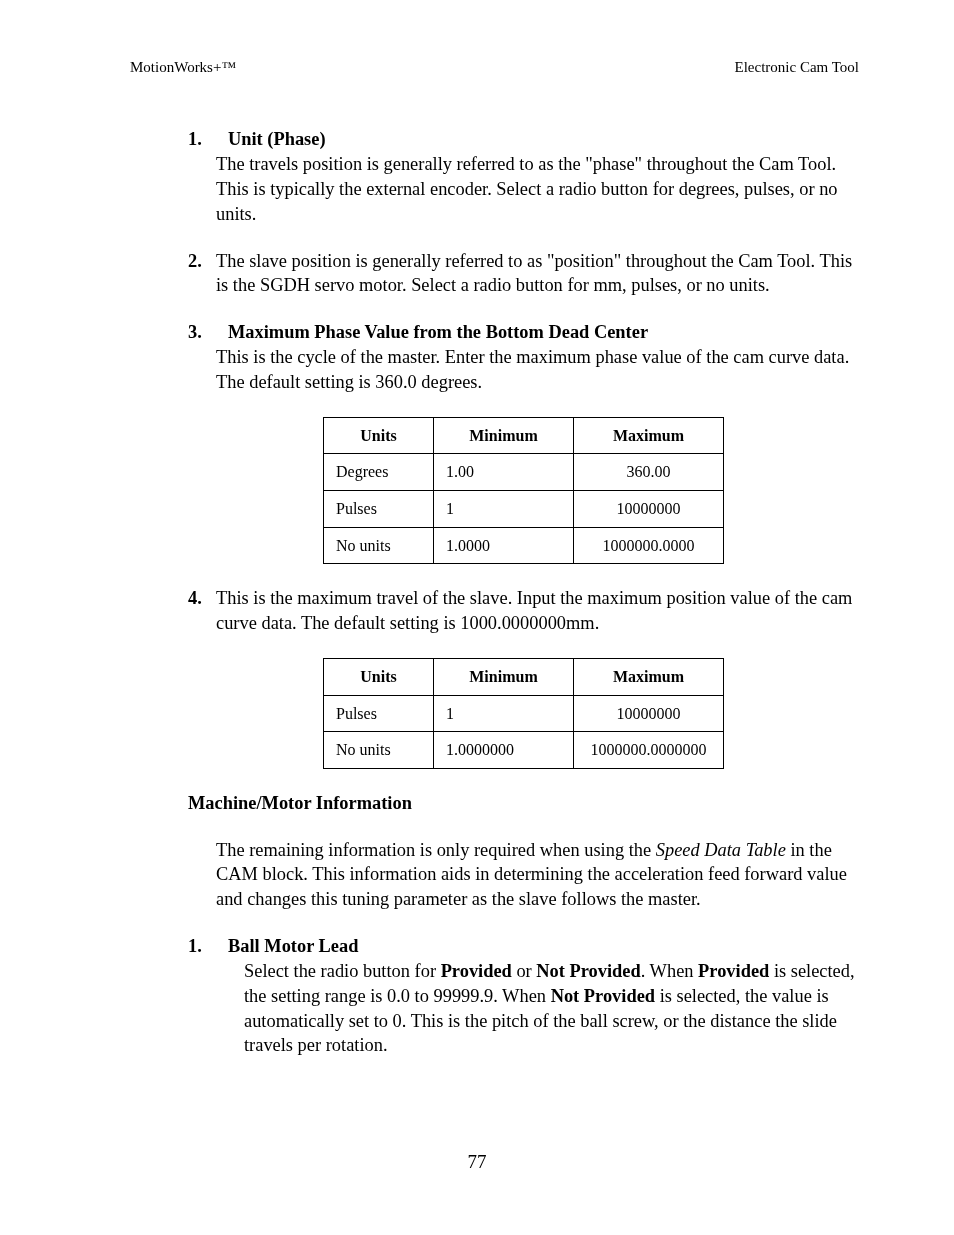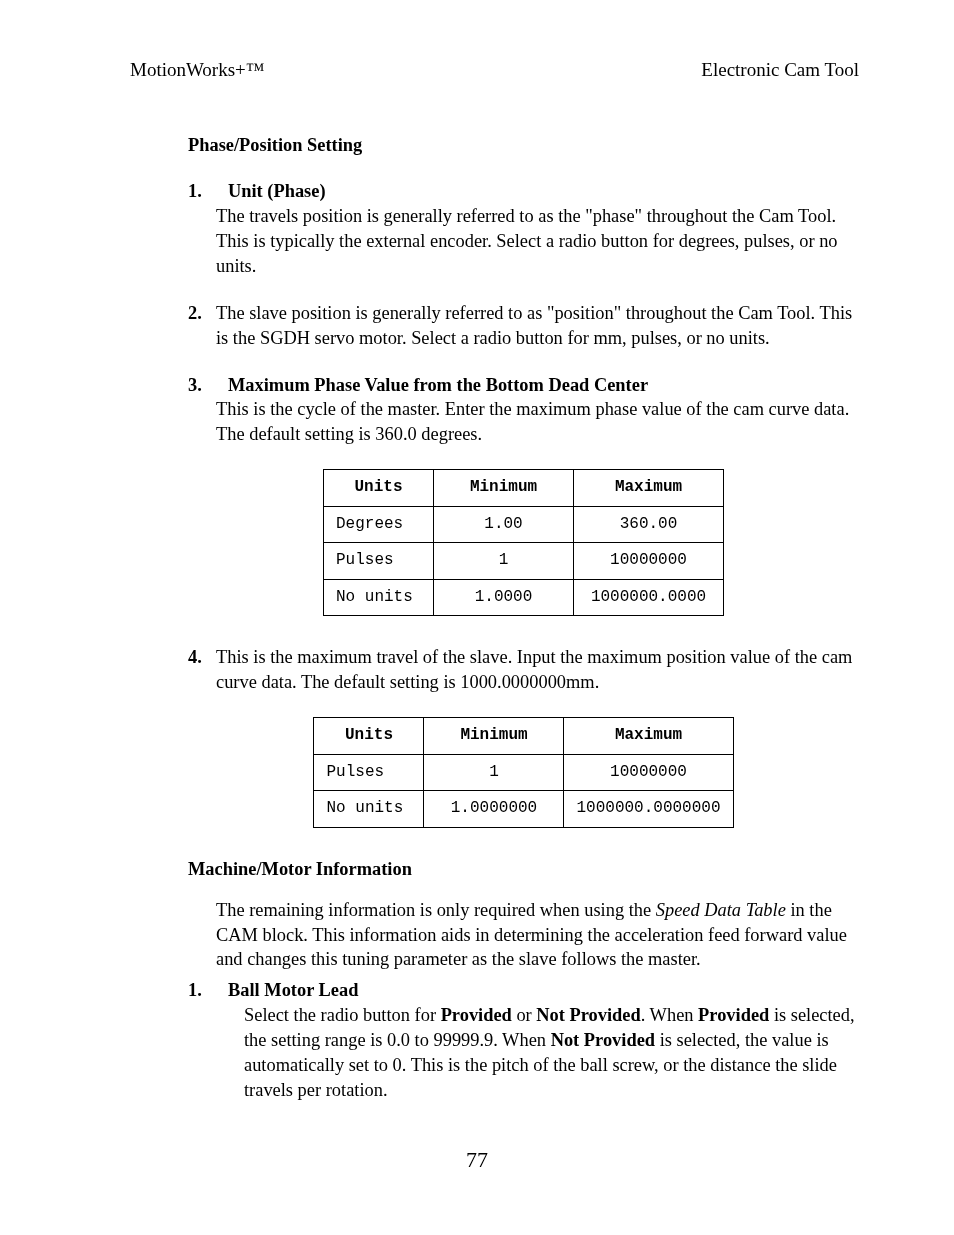--- a/index.html
+++ b/index.html
@@ -12,21 +12,21 @@
     position: relative;
     font-size: 18.4px;
     line-height: 1.35;
   }
   .page {
     padding: 57px 95px 0 130px;
   }
   .running-head {
     display: flex;
     justify-content: space-between;
-    font-size: 19px;
+    font-size: 15px;
     margin-bottom: 50px;
     margin-left: 0;
   }
   .content {
     padding-left: 58px;
   }
   .section-heading {
     font-weight: bold;
     margin-bottom: 22px;
   }
@@ -40,64 +40,63 @@
     font-weight: bold;
   }
   .list-body { flex: 1; }
   .list-title { font-weight: bold; margin-left: 12px; }
   .list-text { }
   .italic { font-style: italic; }
   .bold { font-weight: bold; font-family: Liberation Serif, serif; }
 
   table {
     border-collapse: collapse;
-    margin: 8px auto 29px auto;
-    font-family: Liberation Mono, monospace;
+    margin: 8px auto 22px auto;
+    font-family: Liberation Serif, serif;
     font-size: 16px;
   }
   th, td {
     border: 1px solid #000;
     padding: 7px 12px;
   }
   th {
     font-weight: bold;
     text-align: center;
   }
   td.units-cell { text-align: left; width: 110px;}
-  td.num-cell { text-align: center; width: 140px;}
+  td.num-cell { text-align: left; width: 140px;}
   th.min-col { width: 140px; }
   th.max-col { width: 150px; }
   td.max-cell { text-align: center; width: 150px;}
 
   .sub-para {
     margin-left: 28px;
-    margin-bottom: 6px;
+    margin-bottom: 22px;
   }
   .mmi-body { padding-left: 28px; }
   .footer {
     position: absolute;
     bottom: 60px;
     left: 0;
     width: 100%;
     text-align: center;
-    font-size: 22px;
+    font-size: 19px;
   }
 </style>
 </head>
 <body>
 
 <div class="page">
   <div class="running-head">
     <span>MotionWorks+™</span>
     <span>Electronic Cam Tool</span>
   </div>
 
   <div class="content">
 
-    <div class="section-heading">Phase/Position Setting</div>
 
     <div class="list-item">
       <div class="list-num">1.</div>
       <div class="list-body">
         <div class="list-title">Unit (Phase)</div>
         <div class="list-text">The travels position is generally referred to as the "phase" throughout the Cam Tool. This is typically the external encoder.  Select a radio button for degrees, pulses, or no units.</div>
       </div>
     </div>
 
     <div class="list-item">
@@ -160,21 +159,21 @@
         <td class="max-cell">10000000</td>
       </tr>
       <tr>
         <td class="units-cell">No units</td>
         <td class="num-cell">1.0000000</td>
         <td class="max-cell">1000000.0000000</td>
       </tr>
     </tbody>
       </table>
 
-    <div class="section-heading" style="margin-bottom:16px;">Machine/Motor Information</div>
+    <div class="section-heading" style="margin-bottom:22px;">Machine/Motor Information</div>
 
     <div class="sub-para">
       <span>The remaining information is only required when using the </span><span class="italic">Speed Data Table</span><span> in the CAM block.  This information aids in determining the acceleration feed forward value and changes this tuning parameter as the slave follows the master.</span>
     </div>
 
     <div class="list-item" style="margin-bottom:0;">
       <div class="list-num">1.</div>
       <div class="list-body">
         <div class="list-title">Ball Motor Lead</div>
         <div class="mmi-body">

